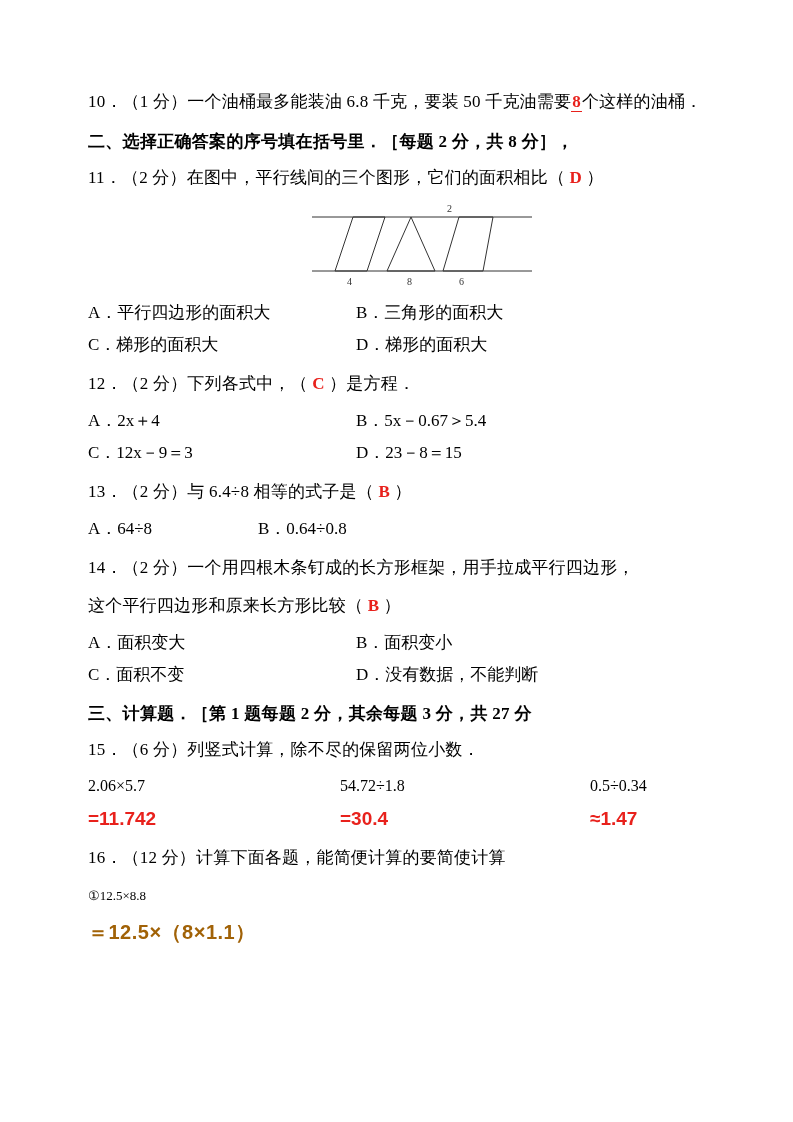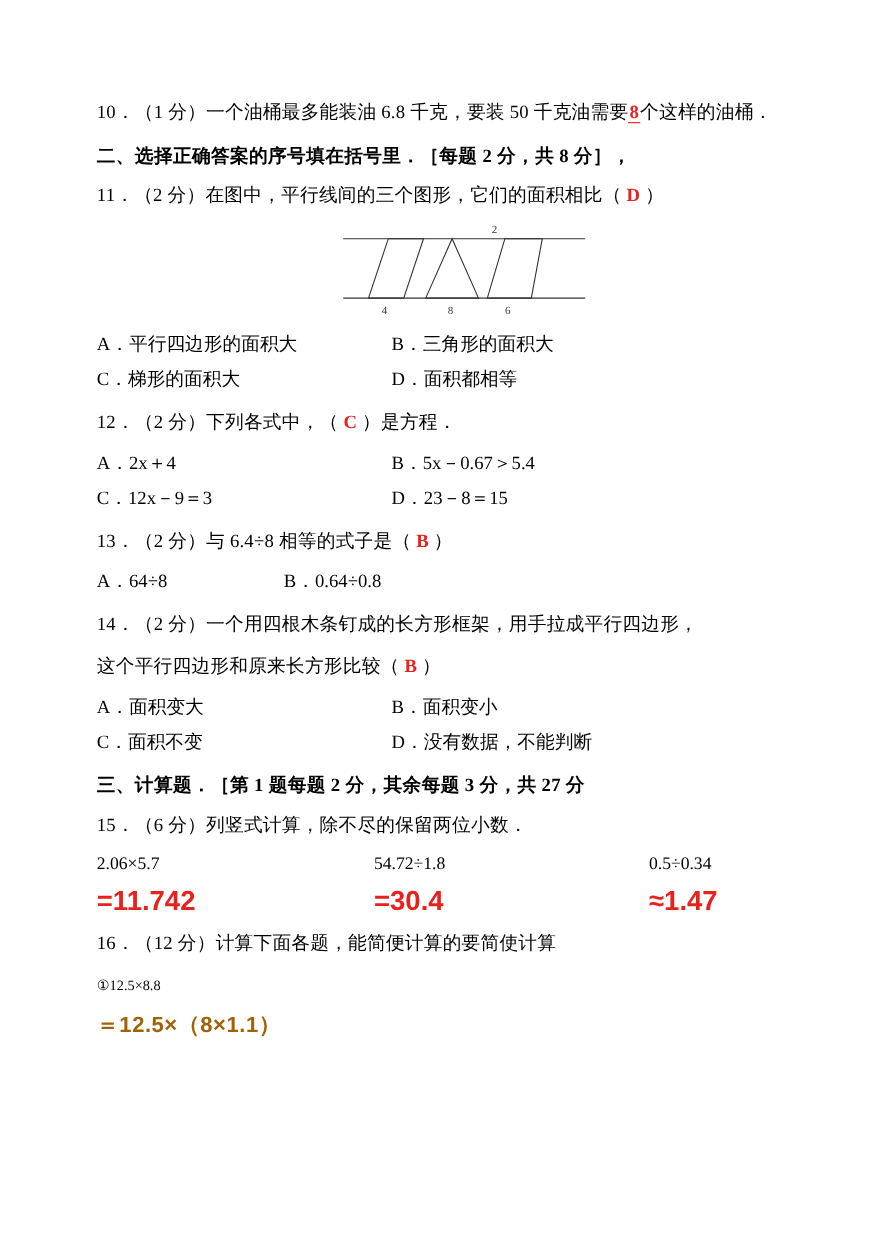--- a/index.html
+++ b/index.html
@@ -76,21 +76,21 @@
     display: flex;
     font-size: 16px;
     line-height: 30px;
     margin-top: 4px;
   }
   .calc-row .c1 { width: 252px; }
   .calc-row .c2 { width: 250px; }
   .calc-row .c3 { width: 160px; text-align: left; }
   .calc-ans {
     display: flex;
-    font-size: 25px;
+    font-size: 19px;
     font-weight: bold;
     color: #e8211c;
     line-height: 32px;
     margin-top: 2px;
     font-family: "Liberation Sans", sans-serif;
   }
   .calc-ans .c1 { width: 252px; }
   .calc-ans .c2 { width: 250px; }
   .calc-ans .c3 { width: 160px; }
   .sub-line {
@@ -143,21 +143,21 @@
           <text x="152" y="86" font-size="10" fill="#333" font-family="Liberation Serif, serif">6</text>
         </svg>
       </div>
 
       <div class="opts">
         <div class="o opt-a">A．平行四边形的面积大</div>
         <div class="o opt-b">B．三角形的面积大</div>
       </div>
       <div class="opts">
         <div class="o opt-a">C．梯形的面积大</div>
-        <div class="o opt-b">D．面积都相等</div>
+        <div class="o opt-b">D．梯形的面积大</div>
       </div>
     </div>
 
     <div class="q-block">
       <div class="q">
         <span>12．（2 分）下列各式中，（</span>&nbsp;<span class="ans">C</span>&nbsp;<span>）是方程．</span>
       </div>
       <div class="opts">
         <div class="o opt-a">A．2x＋4</div>
         <div class="o opt-b">B．5x－0.67＞5.4</div>

